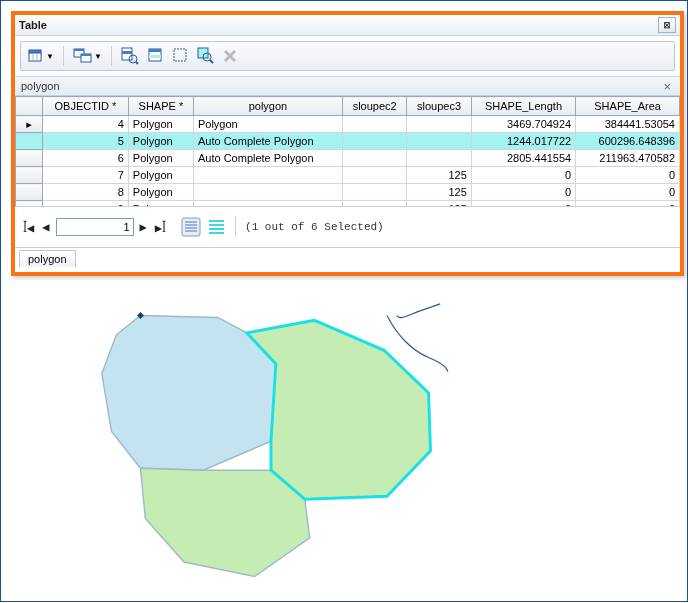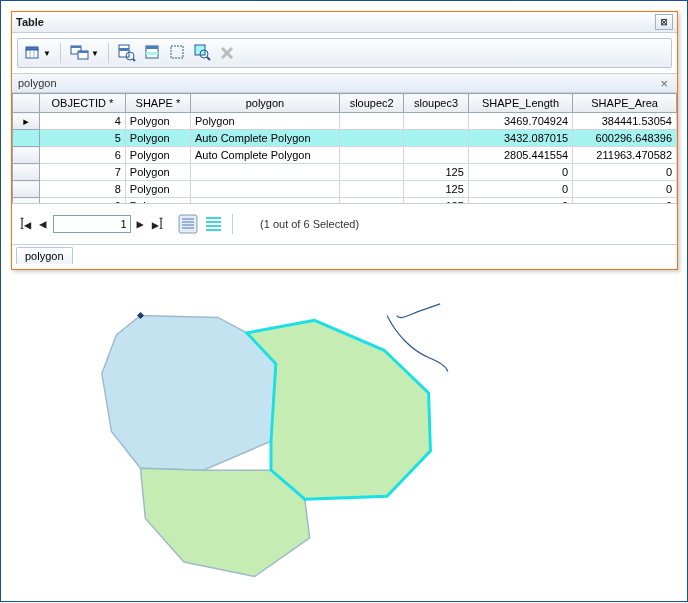--- a/index.html
+++ b/index.html
@@ -1,17 +1,17 @@
 <!DOCTYPE html>
 <html><head>
 <meta charset="utf-8">
 <style>
   body { margin:0; font-family:"Segoe UI",Tahoma,Arial,sans-serif; font-size:11px; background:#fff; }
   .frame { border:1px solid #1a4f8f; width:686px; height:600px; position:relative; overflow:hidden; }
-  .table-window { position:absolute; left:10px; top:10px; width:665px; border:1px solid #f97316; background:#fff; box-shadow:2px 2px 4px rgba(0,0,0,0.2); }
+  .table-window { position:absolute; left:10px; top:10px; width:665px; border:4px solid #f97316; background:#fff; box-shadow:2px 2px 4px rgba(0,0,0,0.2); }
   .tw-title { background:linear-gradient(#fdfdfd,#e8eef5); border-bottom:1px solid #c5d0dc; height:20px; display:flex; align-items:center; padding:0 4px; }
   .tw-title-text { font-weight:bold; font-size:11px; flex:1; color:#1a1a1a; }
   .tw-close { width:16px; height:14px; border:1px solid #9fb1c7; font-size:9px; display:flex; align-items:center; justify-content:center; background:linear-gradient(#fff,#e2e9f1); cursor:pointer; }
   .toolbar-wrap { padding:5px; border-bottom:1px solid #c5d0dc; }
   .toolbar { border:1px solid #b9c7d6; background:linear-gradient(#fbfcfd,#e9eef5); height:28px; display:flex; align-items:center; padding:0 4px; gap:4px; border-radius:2px; }
   .tbtn { display:flex; align-items:center; height:22px; padding:0 2px; }
   .tbtn svg { display:block; }
   .tsep { width:1px; height:20px; background:#c5d0dc; margin:0 3px; }
   .layer-bar { background:linear-gradient(#f3f6fa,#e4ecf4); height:18px; display:flex; align-items:center; padding:0 6px; border-bottom:1px solid #c5d0dc; }
   .layer-name { flex:1; font-size:11px; color:#333; }
@@ -20,21 +20,21 @@
   .grid th { border:1px solid #9aa7b5; background:linear-gradient(#fafbfc,#e6ebf1); font-weight:normal; font-size:11px; padding:1px 4px; height:16px; white-space:nowrap; }
   .grid td { border:1px solid #cfd6de; font-size:11px; padding:1px 4px; height:14px; white-space:nowrap; }
   .row-head { width:18px; background:linear-gradient(#fafbfc,#e6ebf1)!important; border-color:#9aa7b5!important; text-align:center; }
   .num { text-align:right; }
   .sel td { background:#a4f3f0; }
   .sel .row-head { background:#a4f3f0!important; }
   .gridarea { height:110px; overflow:auto; border-bottom:1px solid #c5d0dc; }
   .navbar { height:32px; display:flex; align-items:center; padding:4px 6px; gap:4px; border-bottom:1px solid #c5d0dc; }
   .navbtn { font-family:monospace; font-size:12px; padding:0 2px; cursor:pointer; color:#222; }
   .pagebox { width:70px; height:16px; border:1px solid #7f9db9; font-size:11px; text-align:right; padding:0 3px; }
-  .navtxt { font-size:11px; color:#333; margin-left:20px; }
+  .navtxt { font-size:11px; color:#333; margin-left:2px;font-family:Liberation Mono, monospace; }
   .tabbar { height:22px; display:flex; align-items:flex-start; padding:2px 4px 0 4px; }
   .tab { border:1px solid #b9c7d6; border-bottom:none; background:linear-gradient(#fff,#eef3f9); padding:2px 8px; font-size:11px; border-radius:2px 2px 0 0; }
   .navicon { height:22px; display:flex; align-items:center; }
   .map-area { position:absolute; left:10px; top:300px; width:665px; height:290px; }
   .dd { font-size:8px; margin-left:1px; }
 </style>
 </head>
 <body>
 
 <div class="frame">
@@ -129,21 +129,21 @@
               <td class="num">3469.704924</td>
               <td class="num">384441.53054</td>
             </tr>
             <tr class="sel">
               <td class="row-head"></td>
               <td class="num">5</td>
               <td>Polygon</td>
               <td>Auto Complete Polygon</td>
               <td><null></null></td>
               <td class="num"><null></null></td>
-              <td class="num">3432.087015</td>
+              <td class="num">1244.017722</td>
               <td class="num">600296.648396</td>
             </tr>
             <tr>
               <td class="row-head"></td>
               <td class="num">6</td>
               <td>Polygon</td>
               <td>Auto Complete Polygon</td>
               <td><null></null></td>
               <td class="num"><null></null></td>
               <td class="num">2805.441554</td>

